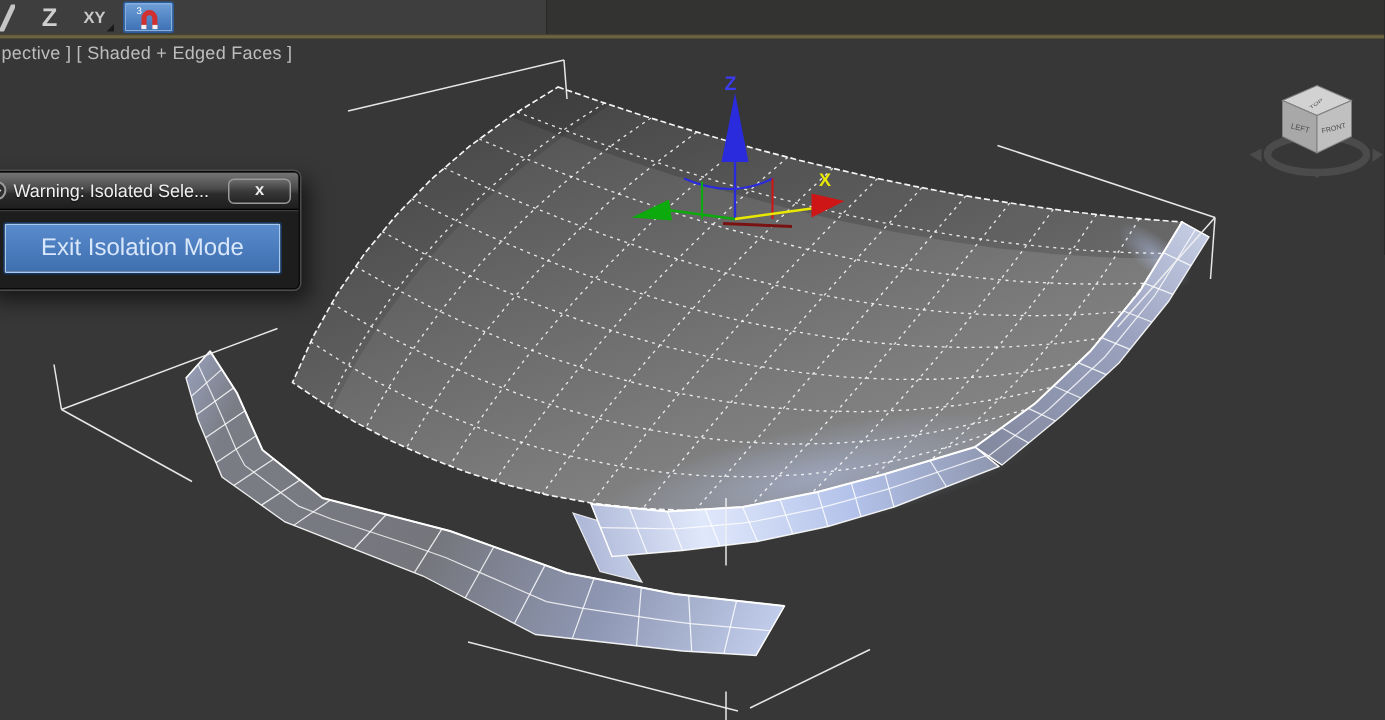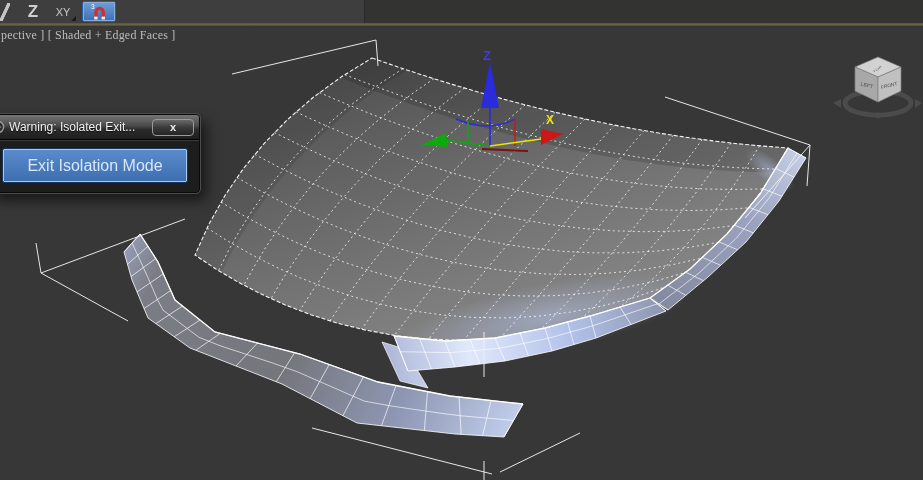--- a/index.html
+++ b/index.html
@@ -7,31 +7,31 @@
          background:#373737;font-family:"Liberation Sans",sans-serif;}
   
   .topstrip{position:absolute;top:0;left:0;width:923px;height:23px;background:#333331;}
   .toolbar{position:absolute;top:0;left:0;width:364px;height:23px;background:#3e3e3e;
            border-right:1px solid #2a2a2a;display:flex;align-items:center;}
   .tb-partial{width:10px;height:18px;margin-left:0;
       background:linear-gradient(115deg,transparent 38%,#c5c5c5 42%,#c5c5c5 58%,transparent 62%);}
   .tb-btn{background:transparent;border:none;color:#c9c9c9;cursor:default;position:relative;
           font-family:"Liberation Sans",sans-serif;padding:0;}
   .tb-z{font-size:17px;font-weight:bold;margin-left:10px;width:26px;height:22px;color:#cfcfcf;}
-  .tb-xy{font-size:11px;font-weight:normal;width:30px;height:22px;margin-left:2px;}
+  .tb-xy{font-size:11px;font-weight:bold;width:30px;height:22px;margin-left:2px;}
   .tb-xy .flyout{position:absolute;right:2px;bottom:2px;width:0;height:0;
       border-left:5px solid transparent;border-bottom:5px solid #1a1a1a;}
   .tb-snap{width:34px;height:21px;margin-left:4px;border-radius:2px;
       background:linear-gradient(#6f9fd8,#3c70b4);border:1px solid #2a5d9e;
       box-shadow:inset 0 0 0 1px #86aede;display:flex;align-items:center;justify-content:center;}
   .vp-border{position:absolute;top:23px;left:0;width:923px;height:3px;
       background:linear-gradient(#55502e,#6b6342 35%,#6b6342 70%,#3f3b24);}
   
   .viewport{position:absolute;top:26px;left:0;width:923px;height:454px;}
-  .vp-label{position:absolute;top:2px;left:1px;color:#bdbdbd;font-size:12px;letter-spacing:.2px;font-family:Liberation Serif, serif;}
+  .vp-label{position:absolute;top:2px;left:1px;color:#bdbdbd;font-size:12px;letter-spacing:.2px;}
   #scene{position:absolute;top:0;left:0;}
   
   .dialog{position:absolute;left:-12px;top:114px;width:210px;background:#1d1d1d;
       border:1px solid #090909;border-radius:4px;box-shadow:6px 7px 14px rgba(0,0,0,.6);
       outline:1px solid #4c4c4c;}
   .titlebar{height:24px;background:linear-gradient(#757575,#4a4a4a 45%,#2b2b2b 60%,#1e1e1e);
       border-radius:3px 3px 0 0;border-bottom:1px solid #000;display:flex;align-items:center;
       padding:0 5px 0 2px;}
   .dlg-title{color:#f0f0f0;font-size:12px;margin-left:4px;white-space:nowrap;
       text-shadow:0 1px 1px rgba(0,0,0,.7);}
@@ -227,21 +227,21 @@
       </g>
     </svg>
   </div>
 
   <div class="dialog">
     <div class="titlebar">
       <svg width="14" height="14" viewBox="0 0 14 14">
         <circle cx="7" cy="7" r="5.6" fill="#2e2e2e" stroke="#9a9a9a" stroke-width="1.4"></circle>
         <path d="M4.5,8.5 Q7,4.5 9.5,7.5" stroke="#cccccc" stroke-width="1.2" fill="none"></path>
       </svg>
-      <span class="dlg-title">Warning: Isolated Exit...</span>
+      <span class="dlg-title">Warning: Isolated Sele...</span>
       <button class="dlg-close">x</button>
     </div>
     <div class="dlg-body">
       <button class="exit-btn">Exit Isolation Mode</button>
     </div>
   </div>
 
 </div>
 
 </body></html>

